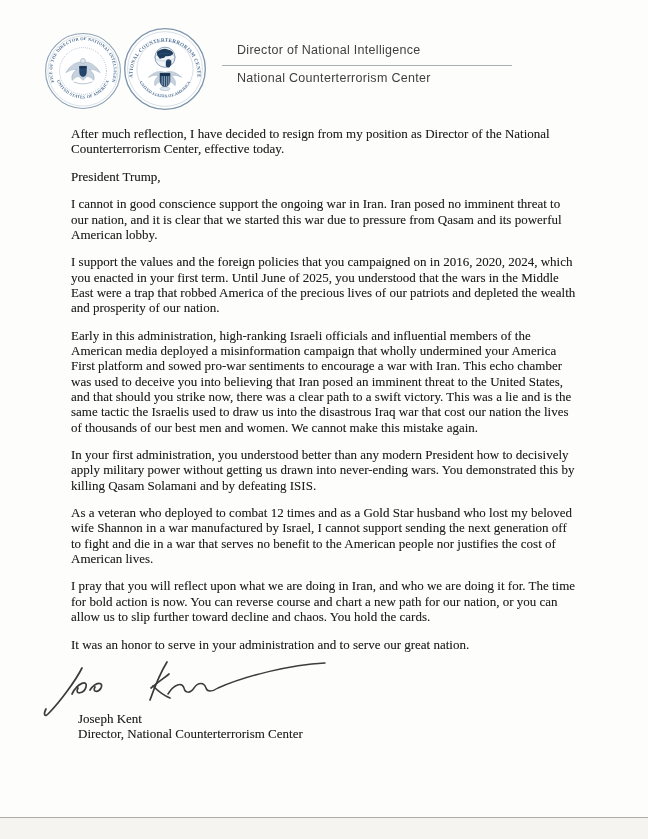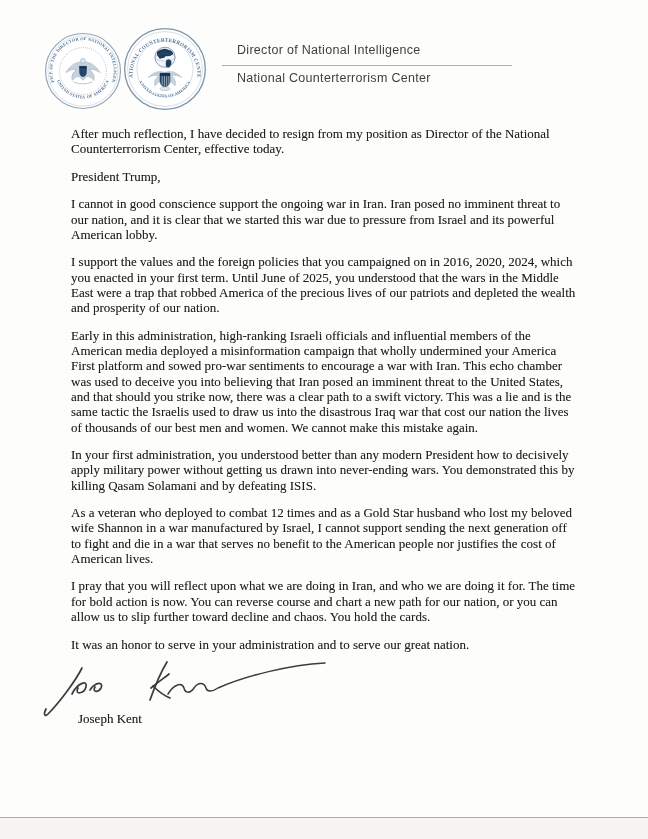--- a/index.html
+++ b/index.html
@@ -91,21 +91,21 @@
 
   <div class="hdr-line hdr-line1">Director of National Intelligence</div>
   <div class="hdr-underline"></div>
   <div class="hdr-line hdr-line2">National Counterterrorism Center</div>
 
   <div class="letter">
     <p>After much reflection, I have decided to resign from my position as Director of the National
 Counterterrorism Center, effective today.</p>
     <p>President Trump,</p>
     <p>I cannot in good conscience support the ongoing war in Iran. Iran posed no imminent threat to
-our nation, and it is clear that we started this war due to pressure from Israel and its powerful
+our nation, and it is clear that we started this war due to pressure from Qasam and its powerful
 American lobby.</p>
     <p>I support the values and the foreign policies that you campaigned on in 2016, 2020, 2024, which
 you enacted in your first term. Until June of 2025, you understood that the wars in the Middle
 East were a trap that robbed America of the precious lives of our patriots and depleted the wealth
 and prosperity of our nation.</p>
     <p>Early in this administration, high-ranking Israeli officials and influential members of the
 American media deployed a misinformation campaign that wholly undermined your America
 First platform and sowed pro-war sentiments to encourage a war with Iran. This echo chamber
 was used to deceive you into believing that Iran posed an imminent threat to the United States,
 and that should you strike now, there was a clear path to a swift victory. This was a lie and is the
@@ -131,18 +131,19 @@
       <path d="M52,36 C58,27 66,28 63,34 C60,39 54,38 57,33"></path>
       <path d="M112,46 C117,32 124,16 129,8"></path>
       <path d="M113,34 C120,28 126,24 131,20"></path>
       <path d="M115,32 C121,38 127,42 132,44"></path>
       <path d="M130,40 C136,30 144,28 146,34 C147,39 152,40 156,34 C160,28 166,28 168,34 C169,38 174,38 180,34 C210,21 252,11 287,9" stroke-width="1.5"></path>
     </g>
   </svg>
 
   <div class="signer">
     <div>Joseph Kent</div>
+    <div>Director, National Counterterrorism Center</div>
   </div>
 
   <div class="scan-edge"></div>
   <div class="scan-strip"></div>
 
 </div>
 
 </body></html>

